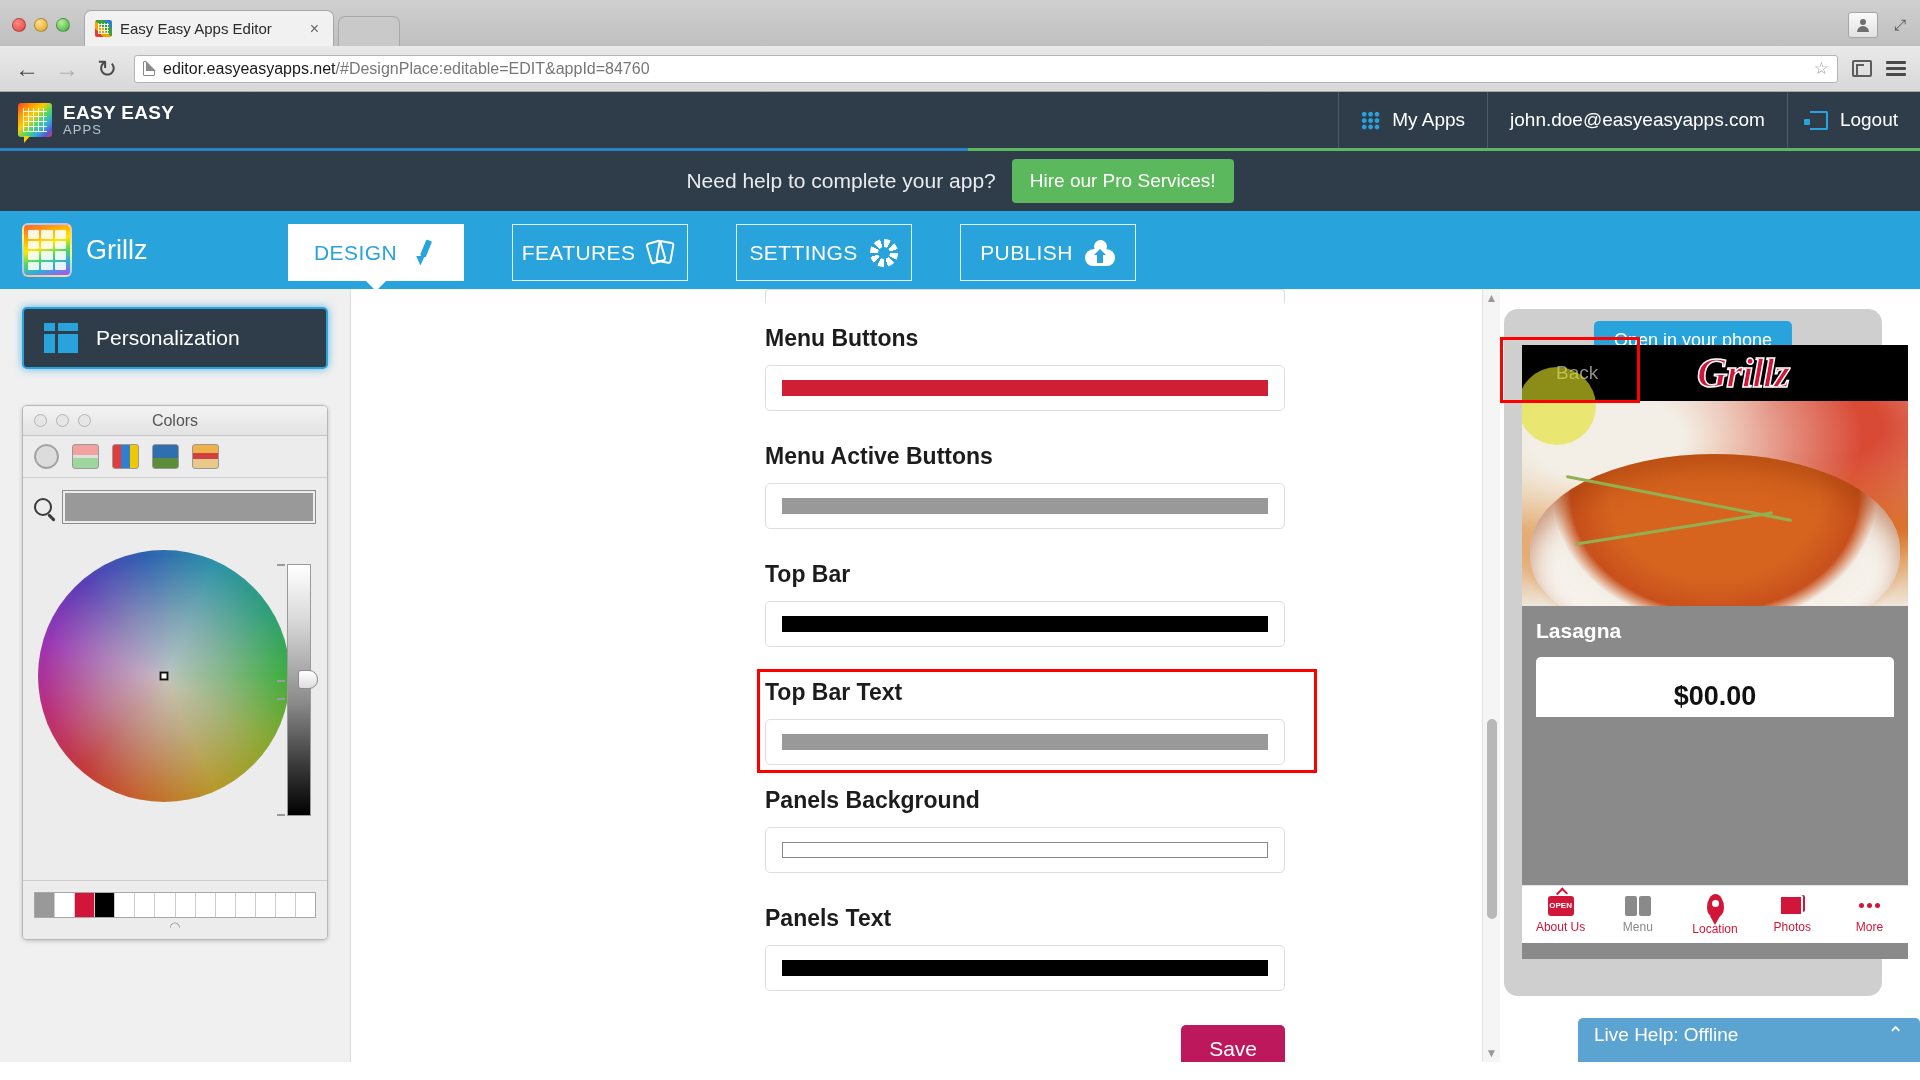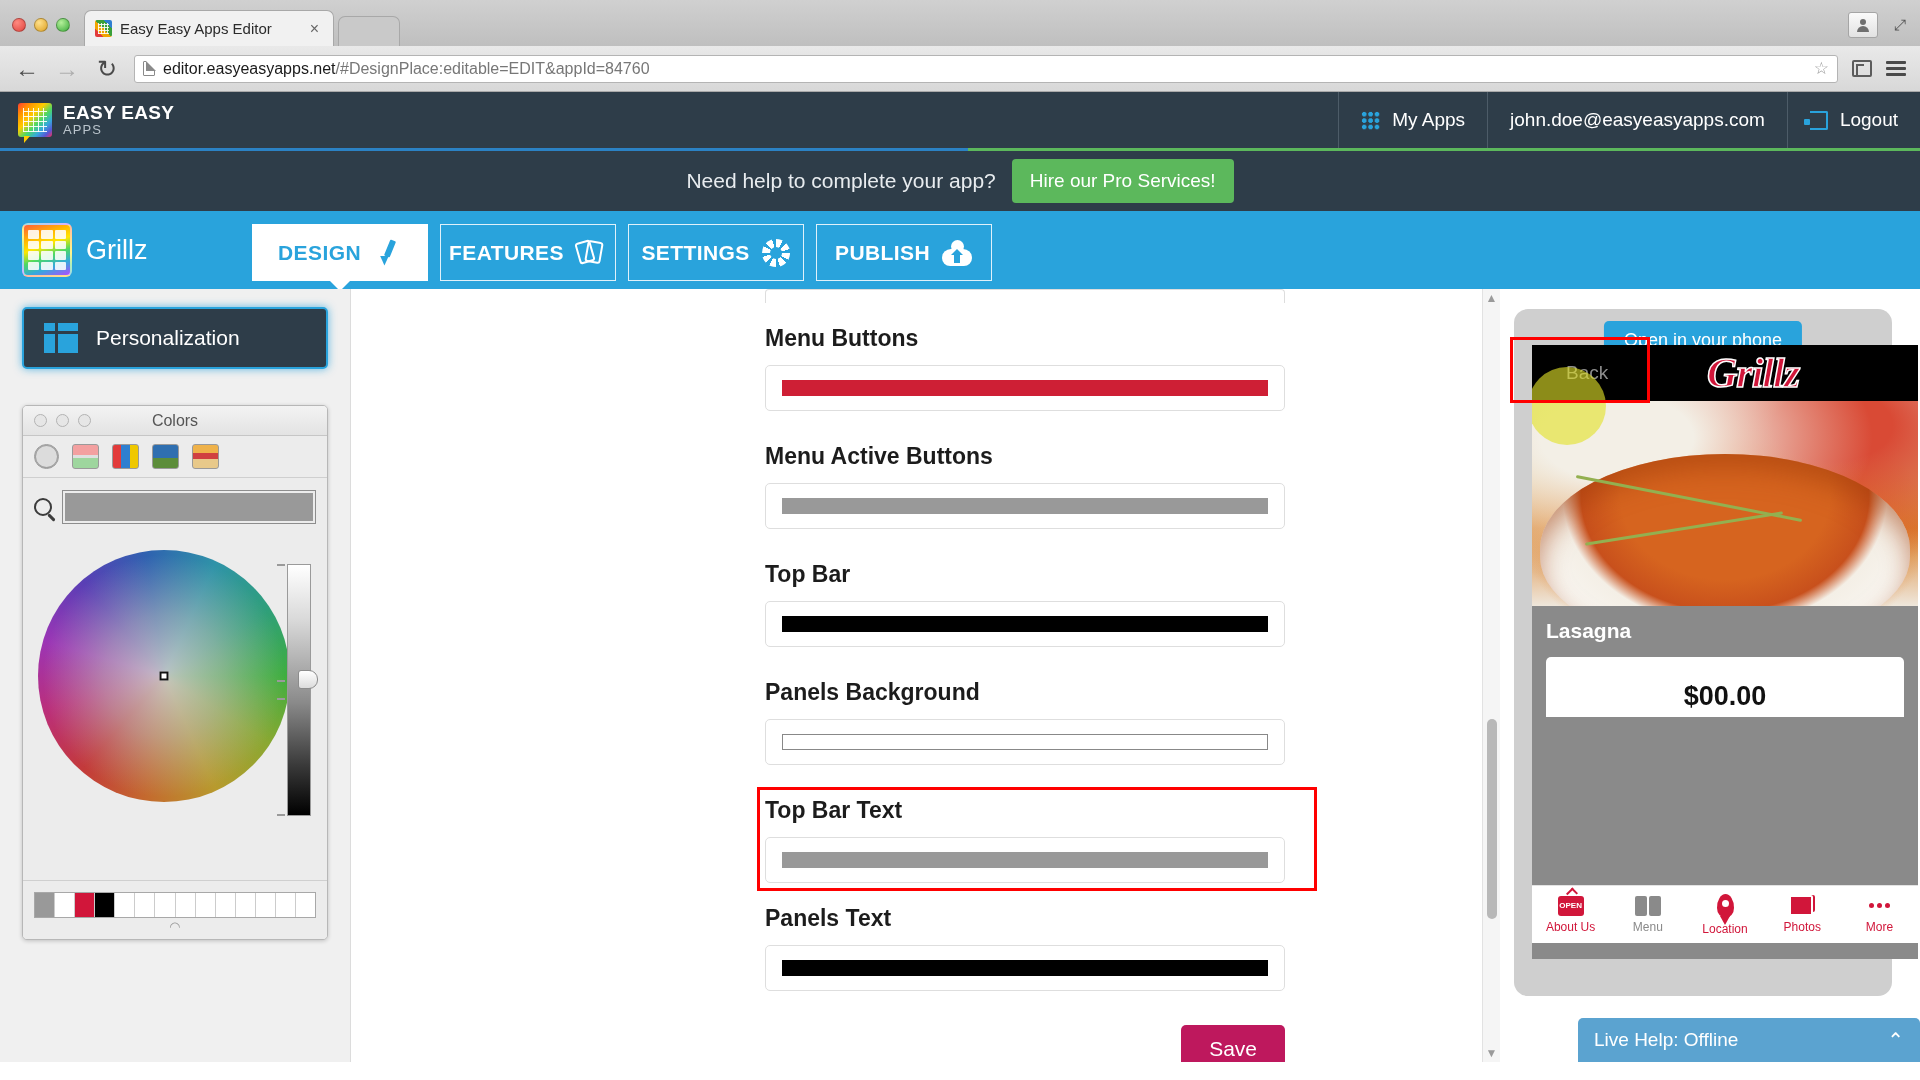--- a/index.html
+++ b/index.html
@@ -193,23 +193,24 @@
     display:grid; grid-template-columns: repeat(3,1fr); grid-template-rows: repeat(4,1fr); gap:2px;
     border: 2px solid rgba(255,255,255,.55);
   }
   .appicon i { background: rgba(255,255,255,.88); border-radius:1px; display:block; }
   .appname { color:#fff; font-size:27px; }
   .appnav-tabs { display:flex; align-items:flex-end; gap:12px; margin-left: 104px; height:100%; padding-bottom: 8px;}
   .navtab {
     min-width: 176px; height: 57px;
     border: 1.5px solid rgba(255,255,255,.85);
     display: flex; align-items: center; justify-content: center; gap: 12px;
-    color: #ffffff; font-size: 21px; font-weight: bold; letter-spacing: .4px;
+    color: #ffffff; font-size: 21px; font-weight: normal; letter-spacing: .4px;
     background: transparent;
     position: relative;
+    margin-left: 36px;
   }
   .navtab.active {
     background: #ffffff; color: #29a3dc; border-color: #ffffff;
   }
   .navtab.active::after{
     content:""; position:absolute; bottom:-11px; left:50%; transform:translateX(-50%);
     border-width:11px 11px 0 11px; border-style:solid;
     border-color:#ffffff transparent transparent transparent;
   }
   .ico-brush{width:28px;height:28px;position:relative;display:inline-block;}
@@ -391,21 +392,21 @@
     position:absolute; left:4px; width:10px; top: 430px; height: 200px;
     background:#b8b8b8; border-radius:5px;
   }
 
   
   .preview {
     width: 420px; flex: none; position: relative; background: #fff;
     padding: 20px 0 0 0;
   }
   .phone {
-    width: 378px; height: 687px; margin-left: 14px;
+    width: 378px; height: 687px; margin-left: 4px;
     background: #cfcfcf; border-radius: 14px;
     padding: 36px 18px 0 18px;
     position: relative;
   }
   .open-phone-btn {
     position: absolute; top: 12px; left: 50%; transform: translateX(-50%);
     background: #29a3dc; color: #fff; border: none; border-radius: 5px;
     font-size: 18px; padding: 9px 20px; white-space: nowrap;
   }
   .phone-screen {
@@ -478,22 +479,22 @@
   .ti-pin::before{content:"";position:absolute;left:50%;bottom:-7px;transform:translateX(-50%);border-width:9px 5px 0 5px;border-style:solid;border-color:#d1163a transparent transparent transparent;}
   .ti-pin::after{content:"";position:absolute;left:5px;top:6px;width:7px;height:7px;border-radius:50%;background:#fff;}
   .ti-photos{width:26px;height:21px;position:relative;}
   .ti-photos::before{content:"";position:absolute;right:0;top:0;width:20px;height:17px;background:#d1163a;border-radius:2px;}
   .ti-photos::after{content:"";position:absolute;left:0;bottom:0;width:20px;height:17px;background:#d1163a;border:2px solid #fff;border-radius:2px;}
   .ti-more{width:26px;height:21px;display:flex;align-items:center;justify-content:center;gap:3px;}
   .ti-more i{width:5px;height:5px;border-radius:50%;background:#d1163a;display:block;}
 
   .livehelp{
     position:absolute; right: 0px; bottom: 0; width: 342px; height: 44px;
-    background: #5ba3d0; color:#fff; display:flex; align-items:center;
-    padding: 4px 16px; font-size:19px; border-radius: 5px 5px 0 0;
+    background: #5ba3d0; color:#fff; display:flex; align-items:flex-end;
+    padding: 16px 16px; font-size:19px; border-radius: 5px 5px 0 0;
   }
   .livehelp .chev{ margin-left:auto; font-size:20px; }
   .phone-hl {
     position:absolute; border:3px solid #ff0000; pointer-events:none; z-index: 8;
   }
 </style>
 </head>
 <body>
 
 <div class="browser-chrome">
@@ -695,32 +696,32 @@
         </div>
       </div>
 
       <div class="field-group">
         <div class="field-label">Top Bar</div>
         <div class="color-input">
           <span class="color-chip" style="background:#000000"></span>
         </div>
       </div>
 
-      <div class="field-group">
-        <div class="field-label">Panels Background</div>
-        <div class="color-input">
-          <span class="color-chip outlined" style="background:#ffffff"></span>
-        </div>
-      </div>
-
       <div class="field-group" style="padding:10px 8px 8px 8px;margin:-10px -8px 14px -8px;">
         <div class="highlight-box" style="left:0;top:0;right:-24px;bottom:0;"></div>
         <div class="field-label">Top Bar Text</div>
         <div class="color-input">
           <span class="color-chip" style="background:#999999"></span>
+        </div>
+      </div>
+
+      <div class="field-group">
+        <div class="field-label">Panels Background</div>
+        <div class="color-input">
+          <span class="color-chip outlined" style="background:#ffffff"></span>
         </div>
       </div>
 
       <div class="field-group">
         <div class="field-label">Panels Text</div>
         <div class="color-input">
           <span class="color-chip" style="background:#000000"></span>
         </div>
       </div>
 

